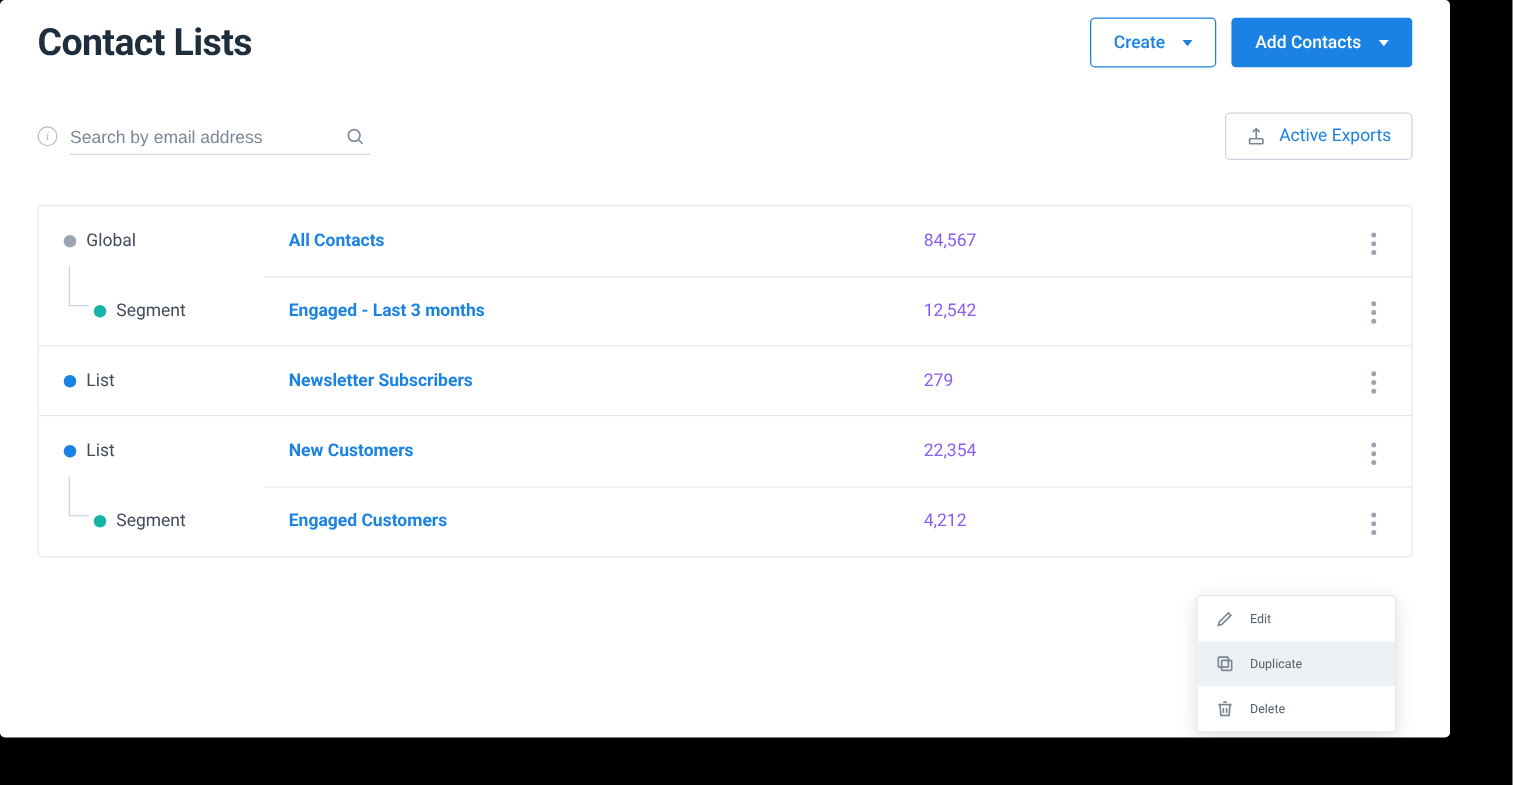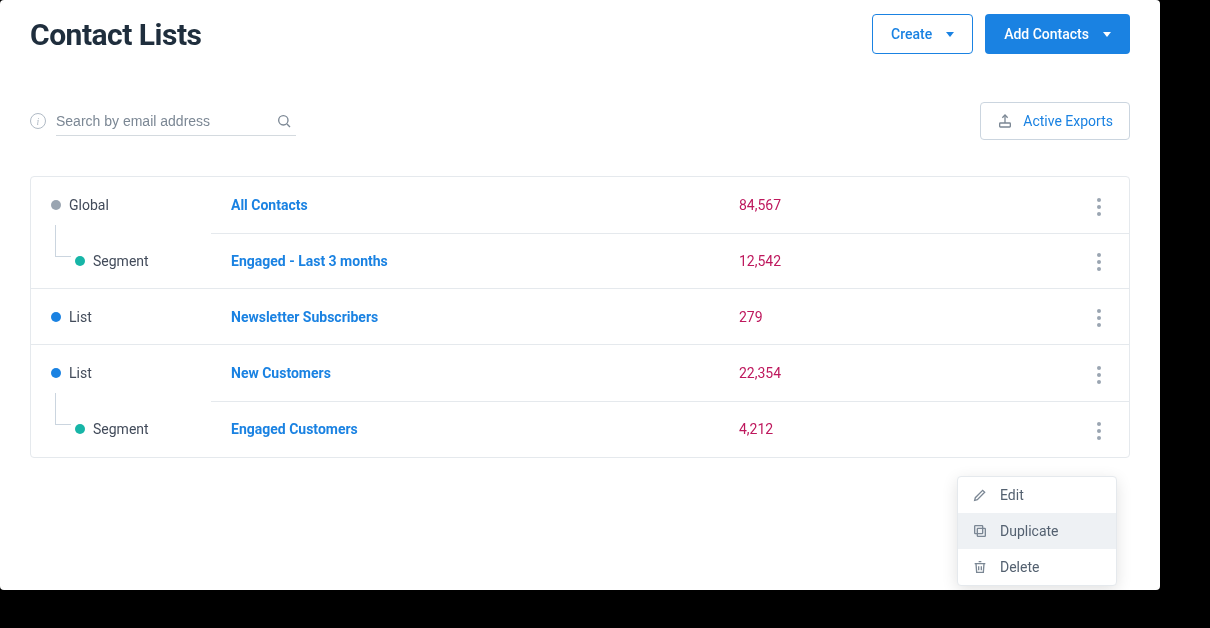--- a/index.html
+++ b/index.html
@@ -15,21 +15,21 @@
     width: 1160px;
     height: 590px;
     border-radius: 4px;
     position: relative;
     padding: 14px 30px 0 30px;
   }
   .header-row {
     display: flex;
     justify-content: space-between;
     align-items: center;
-    margin-bottom: 48px;
+    margin-bottom: 36px;
   }
   .page-title {
     font-size: 30px;
     font-weight: 700;
     color: #1f2e3d;
     letter-spacing: -0.5px;
   }
   .header-buttons { display: flex; gap: 12px; }
   .btn {
     display: inline-flex;
@@ -146,21 +146,21 @@
     width: 16px;
     border-left: 1px solid #cbd5df;
     border-bottom: 1px solid #cbd5df;
   }
   .dot { width: 10px; height: 10px; border-radius: 50%; display: inline-block; }
   .dot-gray { background: #9aa5b1; }
   .dot-blue { background: #1a82e2; }
   .dot-teal { background: #17b5a7; }
 
   .name-cell { font-size: 14px; font-weight: 700; color: #1a82e2; cursor: pointer; }
-  .count-cell { font-size: 14px; color: #be185d; }
+  .count-cell { font-size: 14px; color: #8b5cf6; }
   .action-cell { text-align: right; }
   .kebab {
     display: inline-flex; flex-direction: column; gap: 3px;
     padding: 8px; cursor: pointer;
   }
   .kebab span { width: 4px; height: 4px; background: #9aa5b1; border-radius: 50%; }
 
   .dropdown {
     position: absolute;
     top: 476px;
@@ -171,21 +171,21 @@
     border-radius: 4px;
     box-shadow: 0 4px 16px rgba(0,0,0,0.12);
     overflow: hidden;
     z-index: 10;
   }
   .dropdown-item {
     display: flex;
     align-items: center;
     gap: 12px;
     padding: 10px 14px;
-    font-size: 14px;
+    font-size: 10px;
     color: #546170;
     cursor: pointer;
   }
   .dropdown-item.hover { background: #eef1f4; gap: 12px; }
   .dd-icon { width: 16px; height: 16px; color: #7b8794; flex-shrink: 0; }
 </style>
 </head>
 <body>
 
 <div class="panel">

